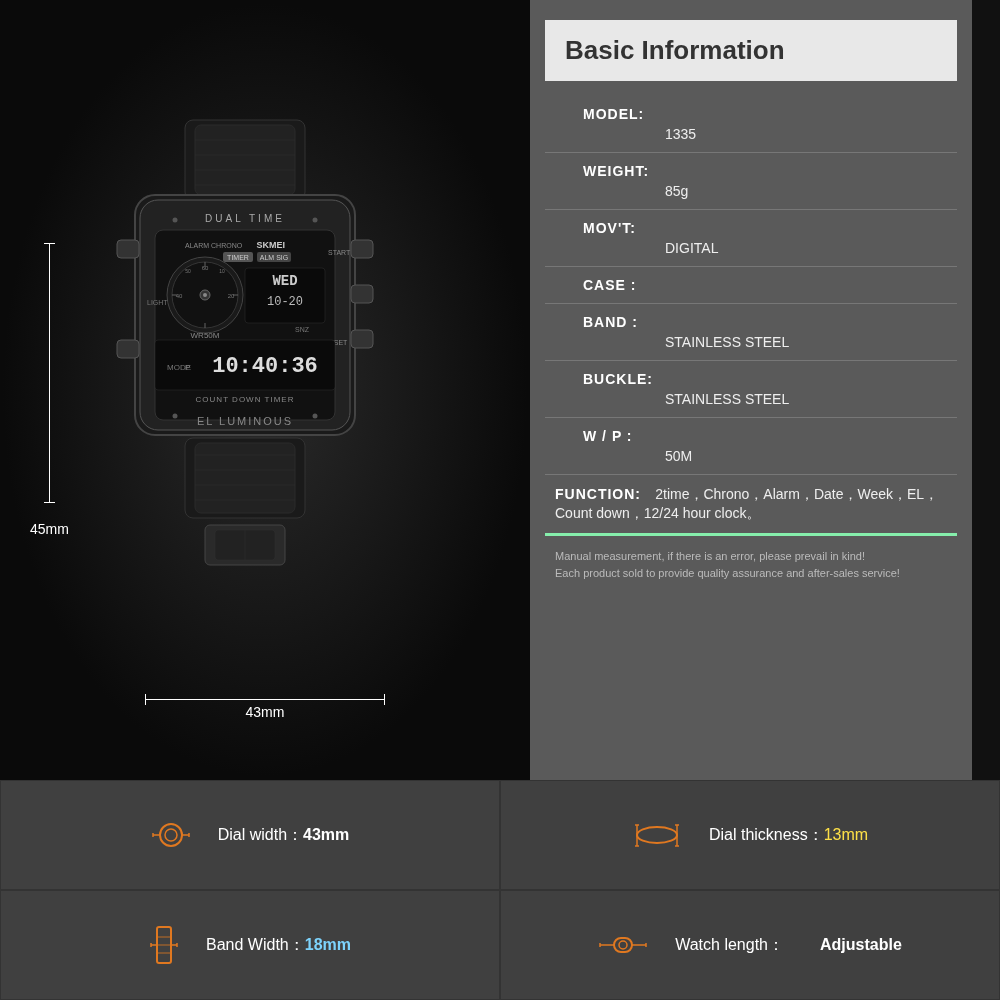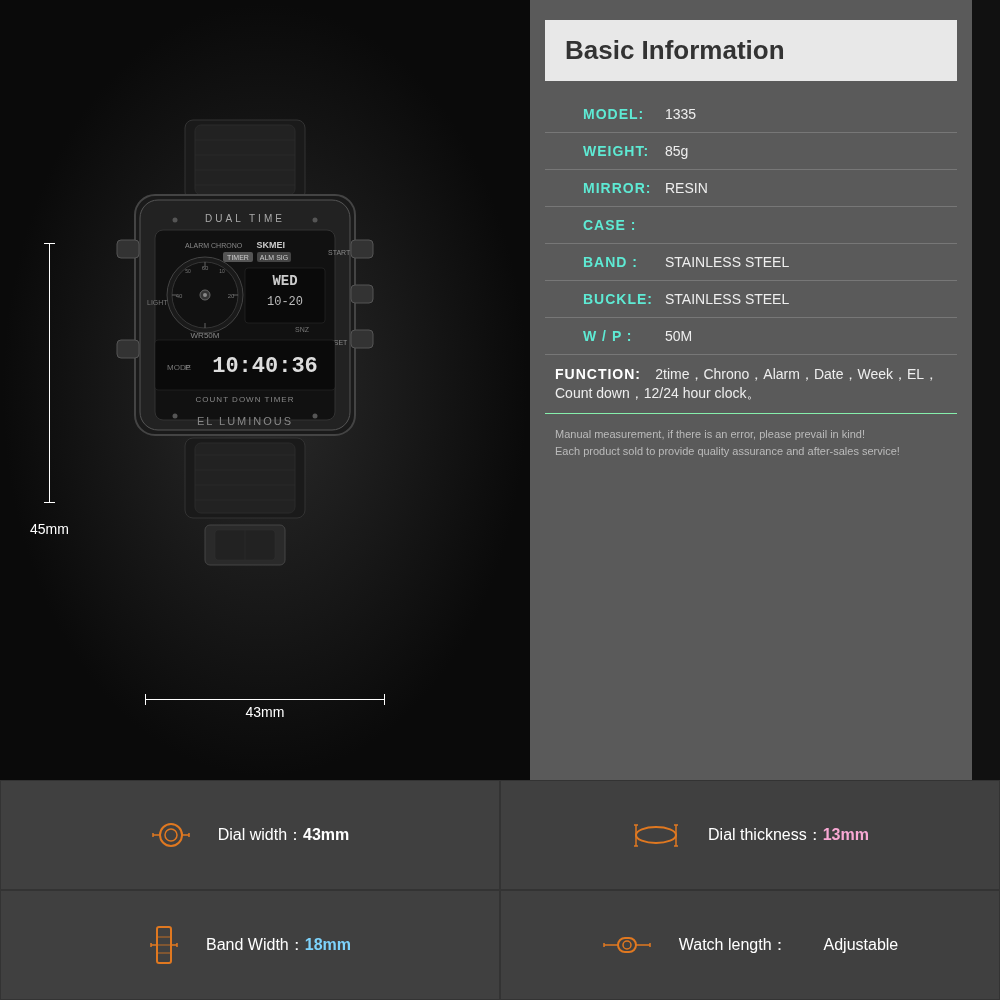--- a/index.html
+++ b/index.html
@@ -143,35 +143,36 @@
       border-bottom: 1px solid #777;
     }
 
     .info-row:last-child {
       border-bottom: none;
     }
 
     .info-label {
       font-weight: bold;
       font-size: 14px;
-      color: #5eead4;
+      color: #ffffff;
       min-width: 110px;
       letter-spacing: 1px;
       padding-left: 28px;
     }
 
     .info-value {
       font-size: 14px;
       color: #eee;
       flex: 1;
+      margin-top: 20px;
     }
 
     .info-function-row {
       padding: 10px 10px;
-      border-bottom: 1px solid #86efac;
+      border-bottom: 3px solid #86efac;
     }
 
     .info-function-label {
       font-weight: bold;
       font-size: 14px;
       color: #fff;
       display: inline;
       letter-spacing: 1px;
     }
 
@@ -362,25 +363,25 @@
         <div class="info-row">
           <span class="info-label">MODEL:</span>
           <span class="info-value">1335</span>
         </div>
 
         <div class="info-row">
           <span class="info-label">WEIGHT:</span>
           <span class="info-value">85g</span>
         </div>
 
-
-        <div class="info-row">
-          <span class="info-label">MIRROR:</span>
-          <span class="info-value">RESIN</span>
-        </div>
+        <div class="info-row">
+          <span class="info-label">MOV'T:</span>
+          <span class="info-value">DIGITAL</span>
+        </div>
+
 
         <div class="info-row">
           <span class="info-label">CASE :</span>
         </div>
 
         <div class="info-row">
           <span class="info-label">BAND :</span>
           <span class="info-value">STAINLESS STEEL</span>
         </div>
 
@@ -433,21 +434,21 @@
             <ellipse cx="25" cy="12" rx="20" ry="8" fill="none" stroke="#e07820" stroke-width="2"></ellipse>
             <line x1="5" y1="2" x2="5" y2="23" stroke="#e07820" stroke-width="1.5"></line>
             <line x1="45" y1="2" x2="45" y2="23" stroke="#e07820" stroke-width="1.5"></line>
             <line x1="3" y1="2" x2="7" y2="2" stroke="#e07820" stroke-width="1.5"></line>
             <line x1="3" y1="23" x2="7" y2="23" stroke="#e07820" stroke-width="1.5"></line>
             <line x1="43" y1="2" x2="47" y2="2" stroke="#e07820" stroke-width="1.5"></line>
             <line x1="43" y1="23" x2="47" y2="23" stroke="#e07820" stroke-width="1.5"></line>
           </svg>
         </div>
         <div class="spec-text">
-          <span>Dial thickness：</span><span style="font-weight:bold;color:#f9a8d4;">13mm</span>
+          <span>Dial thickness：</span><span style="font-weight:normal;color:#fde047;">13mm</span>
         </div>
       </div>
     </div>
     <div class="spec-row">
 
       <div class="spec-cell">
         <div class="spec-icon">
           <svg width="30" height="40" viewBox="0 0 30 40">
             <rect x="8" y="2" width="14" height="36" rx="2" fill="none" stroke="#e07820" stroke-width="2"></rect>
             <line x1="8" y1="12" x2="22" y2="12" stroke="#e07820" stroke-width="0.8"></line>
@@ -470,19 +471,19 @@
 
             <rect x="16" y="8" width="18" height="14" rx="7" fill="none" stroke="#e07820" stroke-width="2"></rect>
             <circle cx="25" cy="15" r="4" fill="none" stroke="#e07820" stroke-width="1.5"></circle>
             <line x1="2" y1="15" x2="16" y2="15" stroke="#e07820" stroke-width="1.5"></line>
             <line x1="34" y1="15" x2="48" y2="15" stroke="#e07820" stroke-width="1.5"></line>
             <line x1="2" y1="13" x2="2" y2="17" stroke="#e07820" stroke-width="1.5"></line>
             <line x1="48" y1="13" x2="48" y2="17" stroke="#e07820" stroke-width="1.5"></line>
           </svg>
         </div>
         <div class="spec-text">
-          <span>Watch length：</span><span style="font-weight:normal;color:#fff;margin-left:36px;">Adjustable</span>
+          <span>Watch length：</span><span style="font-weight:bold;color:#fff;margin-left:36px;">Adjustable</span>
         </div>
       </div>
     </div>
   </div>
 
 </div>
 
 </body></html>

